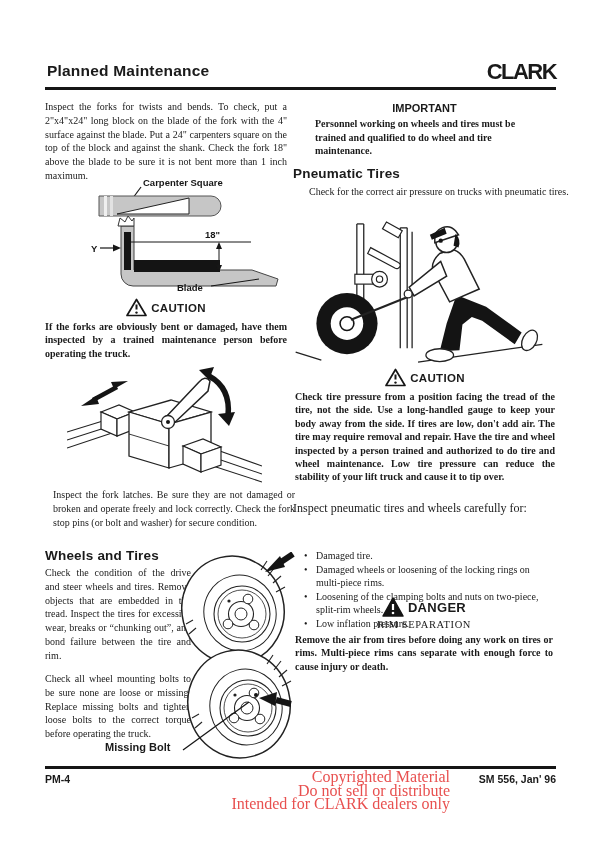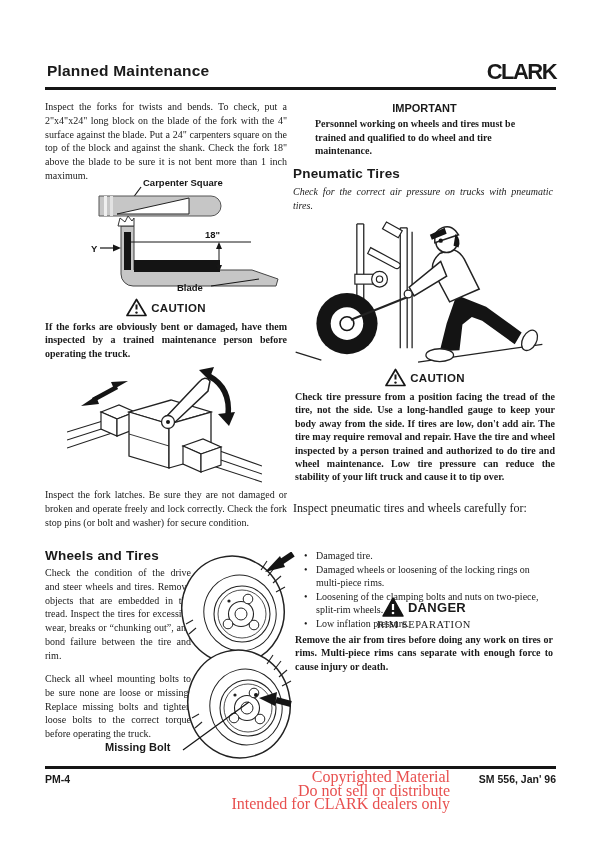--- a/index.html
+++ b/index.html
@@ -27,32 +27,32 @@
   .warn-head { display:flex; align-items:center; justify-content:center; gap:4px; }
   .warn-title { font:bold 11.5px "Liberation Sans",sans-serif; letter-spacing:.3px; }
   .warn-body { font-weight:bold; font-size:10px; line-height:13.4px; text-align:justify; margin-top:3px; }
   .warn-icon { display:block; }
 
   
   .p-intro   { top:0; left:0; width:242px; }
   .fork-fig  { top:76px; left:46px; }
   .caution-1 { top:198px; left:0; width:242px; }
   .latch-fig { top:262px; left:22px; }
-  .p-latch   { top:388px; left:0; width:242px; }
+  .p-latch   { top:388px; left:8px; width:242px; }
   .wt-heading{ top:448px; left:0; }
   .wt-p1     { top:466px; left:0; width:146px; }
   .wt-p2     { top:572px; left:0; width:146px; }
   .tires-fig { top:452px; left:136px; }
   .missing-bolt-label { top:641px; left:60px; font:bold 11px "Liberation Sans",sans-serif; white-space:nowrap; }
 
   
   .imp-title { top:2px; left:0; width:263px; text-align:center; font:bold 11px "Liberation Sans",sans-serif; }
   .imp-text  { top:17px; left:22px; width:233px; font-weight:bold; font-size:10px; line-height:13.5px; }
   .pneu-heading { top:66px; left:0; }
-  .pneu-intro   { top:85px; left:0; width:260px;font-style:italic; }
+  .pneu-intro   { top:85px; left:16px; width:260px; }
   .man-fig   { top:118px; left:2px; }
   .caution-2 { top:268px; left:2px; width:260px; }
   .inspect-intro { top:402px; left:0; width:260px; font-size:12px; line-height:13.5px; }
   .inspect-list  { top:417px; left:10px; width:250px; list-style:none; font-size:10px; line-height:13.5px;margin-top:32px; }
   .inspect-list li { position:relative; padding-left:13px; }
   .inspect-list li::before { content:"•"; position:absolute; left:1px; top:0; }
   .danger-block { top:497px; left:2px; width:258px; }
   .danger-sub { text-align:center; font-size:10.5px; letter-spacing:.6px; margin-top:2px; }
 
   

